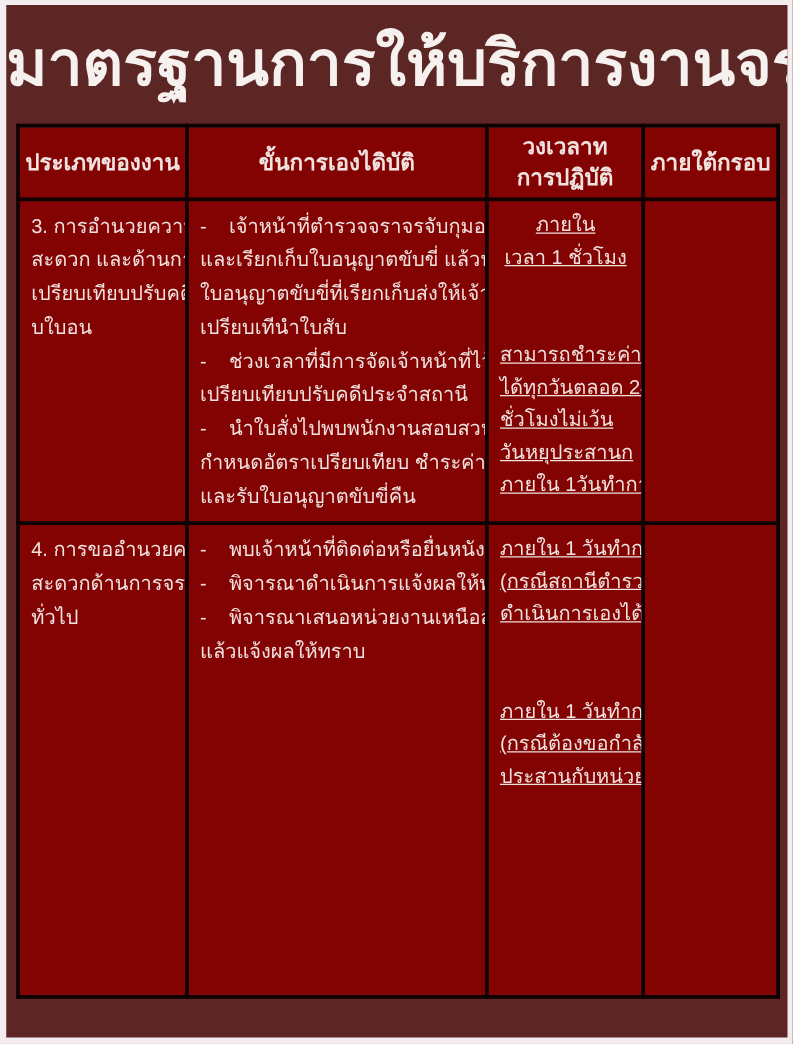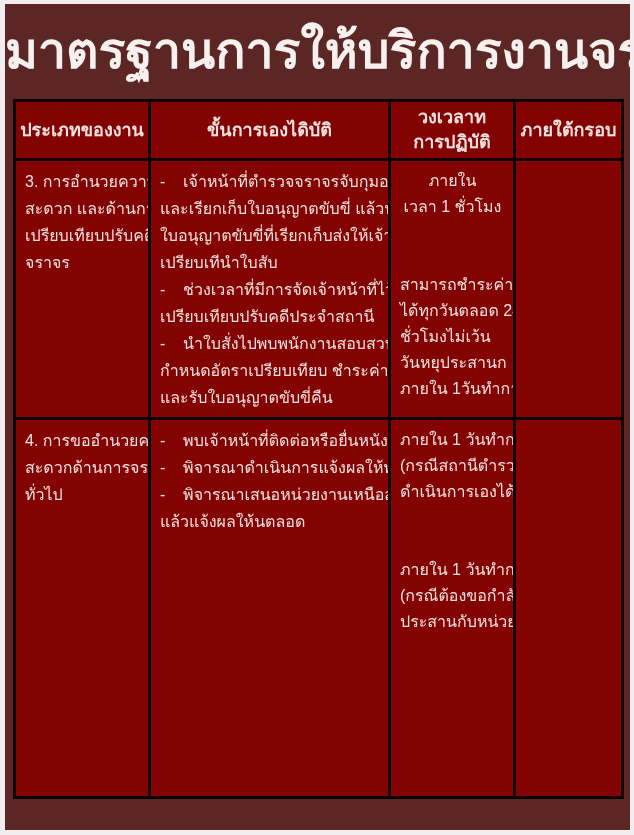--- a/index.html
+++ b/index.html
@@ -58,21 +58,21 @@
   }
   .std-table th .line { line-height: 25px; white-space: pre; }
   .std-table td {
     font-size: 16px;
     padding: 7px 8px 6px 9px;
   }
   .line { white-space: pre; }
   .row-3 { height: 257px; }
   .row-4 { height: 379px; }
   .type-cell .line, .steps-cell .line { line-height: 27px; }
-  .duration-cell { padding-left: 7px; padding-right: 3px; }
+  .duration-cell { padding-left: 7px; padding-right: 3px; text-decoration: underline; }
   .duration-cell .line { line-height: 26px; }
   .dur-center { text-align: center; }
   .dur-note { margin-top: 52px; text-align: left; }
   .dur-block2 { margin-top: 52px; }
 </style>
 </head>
 <body>
 
 <div class="page">
   <div class="canvas">
@@ -102,21 +102,21 @@
               <div class="line">ภายใต้กรอบ</div>
             </th>
         </tr>
       </thead>
       <tbody>
         <tr class="row-3">
           <td class="type-cell">
               <div class="line">3. การอำนวยความ</div>
               <div class="line">สะดวก และด้านการ</div>
               <div class="line">เปรียบเทียบปรับคดี</div>
-              <div class="line">จราจร</div>
+              <div class="line">บใบอน</div>
             </td>
           <td class="steps-cell">
               <div class="line">-    เจ้าหน้าที่ตำรวจจราจรจับกุมออกใบสั่ง</div>
               <div class="line">และเรียกเก็บใบอนุญาตขับขี่ แล้วนำ</div>
               <div class="line">ใบอนุญาตขับขี่ที่เรียกเก็บส่งให้เจ้าหน้าที่</div>
               <div class="line">เปรียบเทีนำใบสับ</div>
               <div class="line">-    ช่วงเวลาที่มีการจัดเจ้าหน้าที่ไว้ทำการ</div>
               <div class="line">เปรียบเทียบปรับคดีประจำสถานี</div>
               <div class="line">-    นำใบสั่งไปพบพนักงานสอบสวน เพื่อ</div>
               <div class="line">กำหนดอัตราเปรียบเทียบ ชำระค่าปรับ</div>
@@ -140,21 +140,21 @@
         <tr class="row-4">
           <td class="type-cell">
               <div class="line">4. การขออำนวยความ</div>
               <div class="line">สะดวกด้านการจราจร</div>
               <div class="line">ทั่วไป</div>
             </td>
           <td class="steps-cell">
               <div class="line">-    พบเจ้าหน้าที่ติดต่อหรือยื่นหนังสือ</div>
               <div class="line">-    พิจารณาดำเนินการแจ้งผลให้ทราบ</div>
               <div class="line">-    พิจารณาเสนอหน่วยงานเหนือสั่งการ</div>
-              <div class="line">แล้วแจ้งผลให้นตลอด</div>
+              <div class="line">แล้วแจ้งผลให้ทราบ</div>
             </td>
           <td class="duration-cell">
             <div class="dur-block1">
                 <div class="line">ภายใน 1 วันทำการ</div>
                 <div class="line">(กรณีสถานีตำรวจ</div>
                 <div class="line">ดำเนินการเองได้)</div>
               </div>
             <div class="dur-block2">
                 <div class="line">ภายใน 1 วันทำการ</div>
                 <div class="line">(กรณีต้องขอกำลังหรือ</div>

